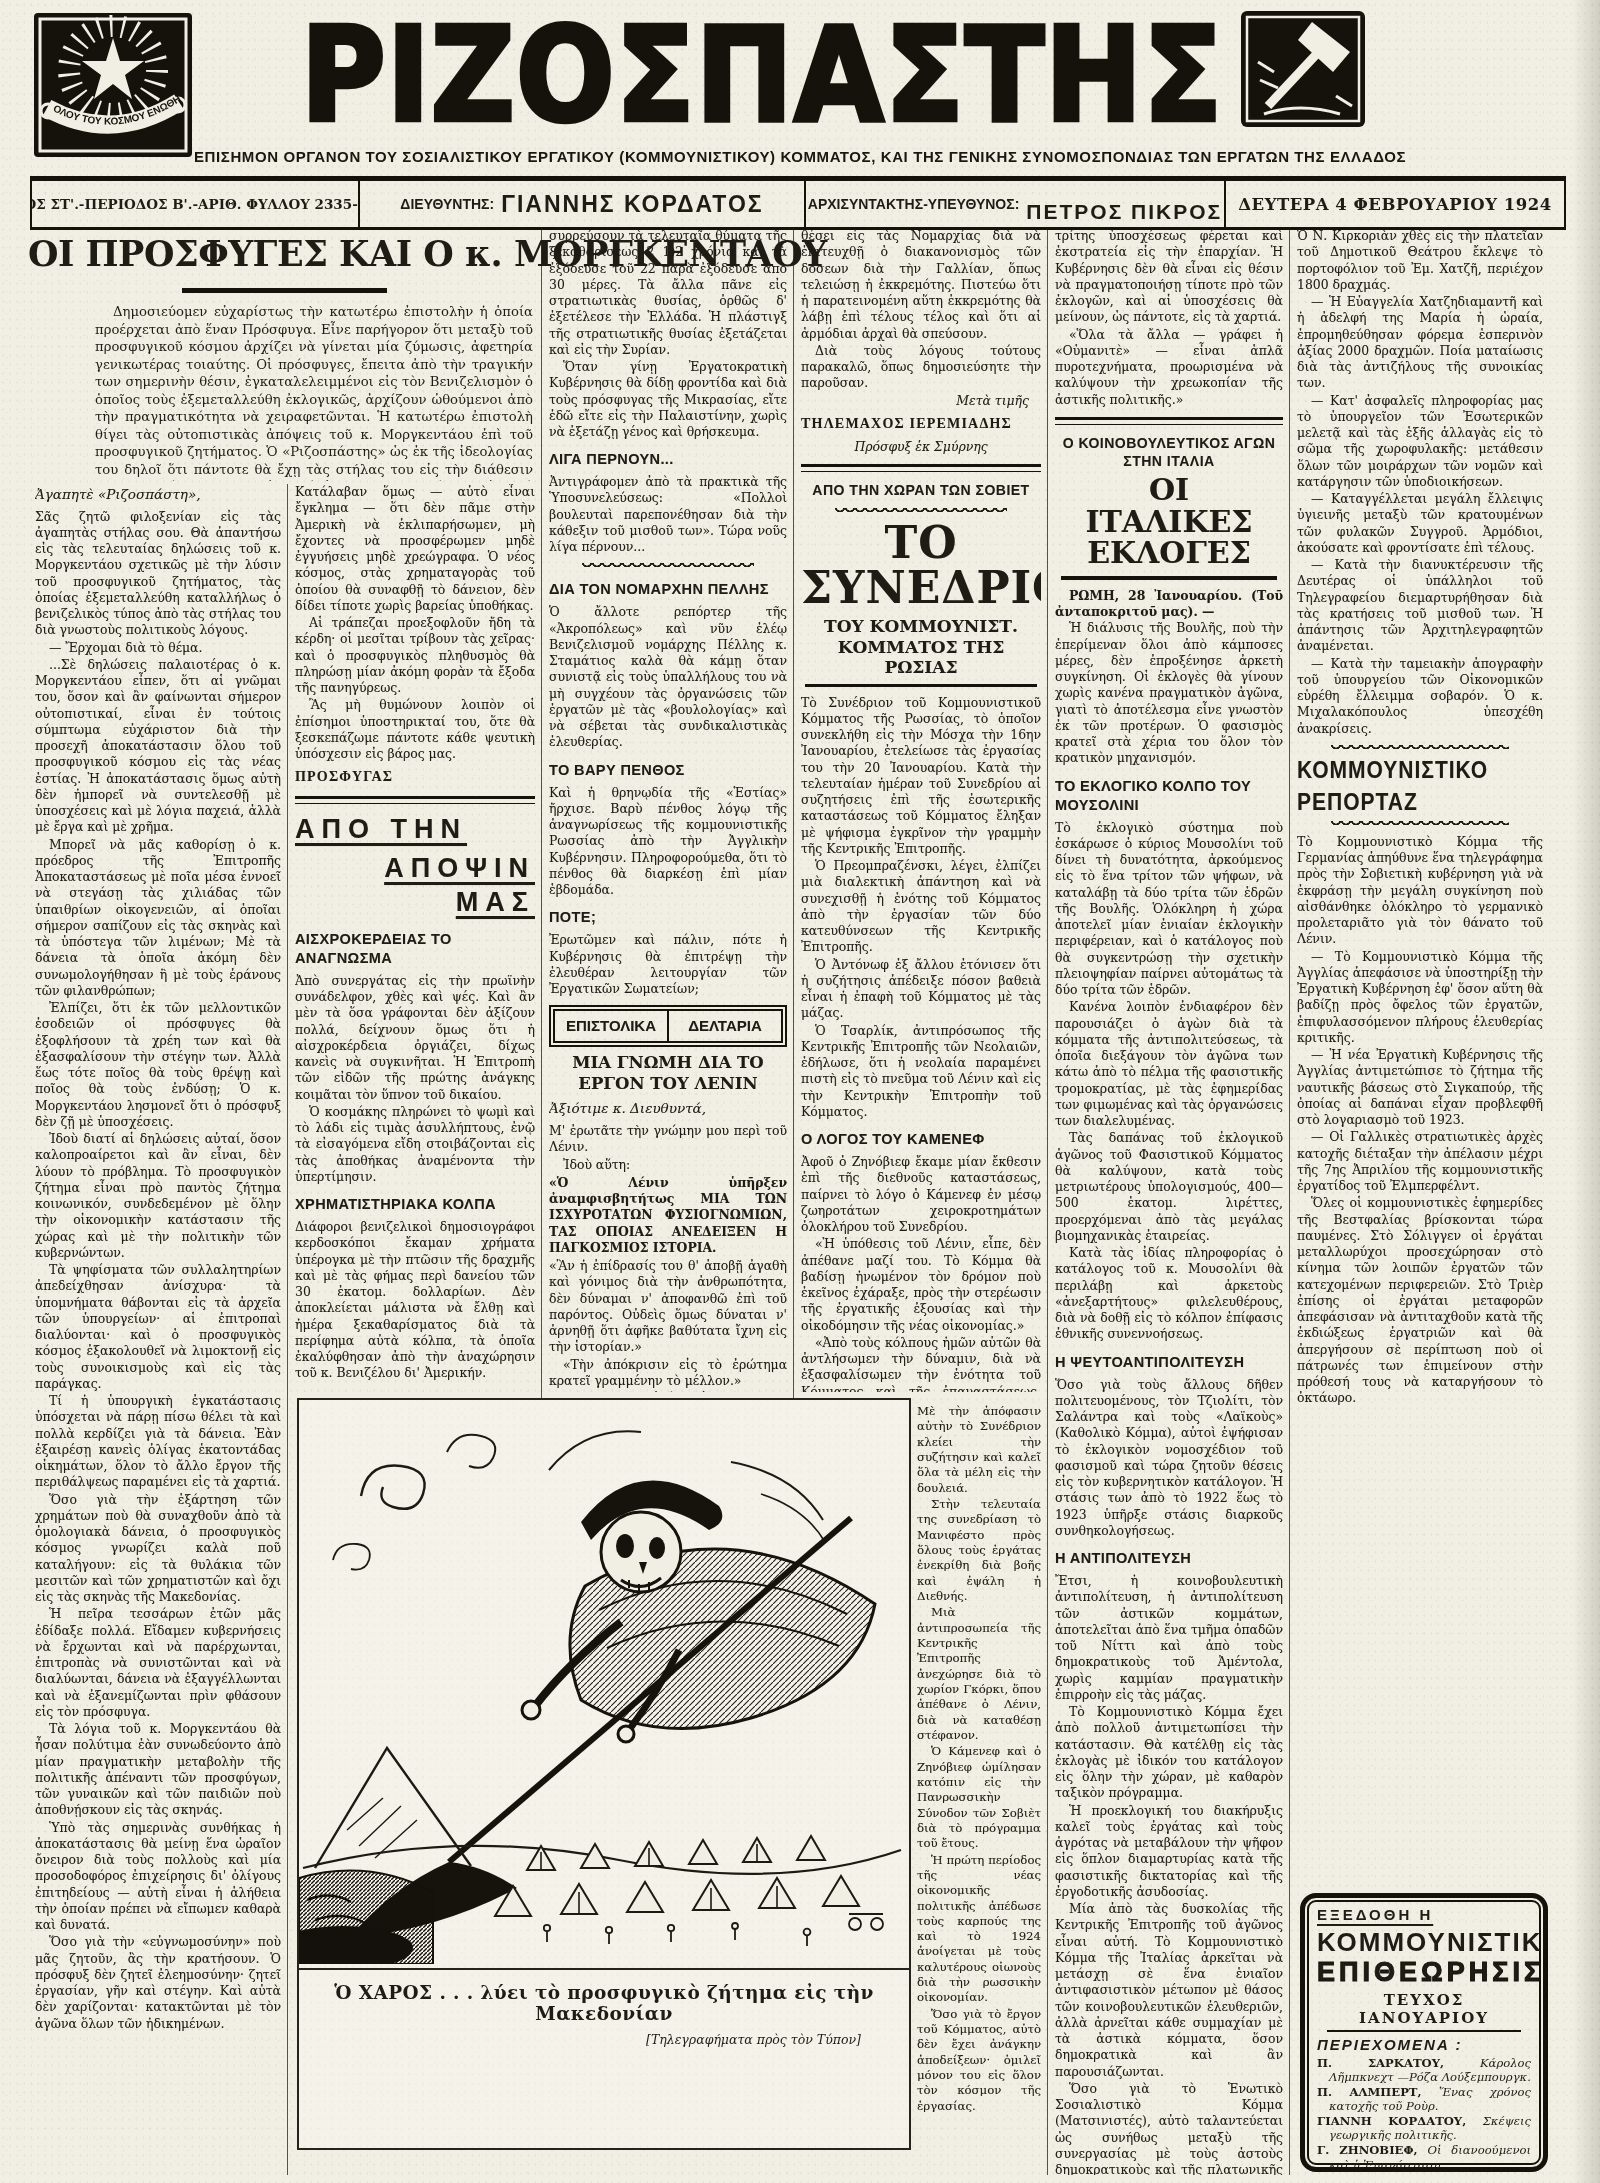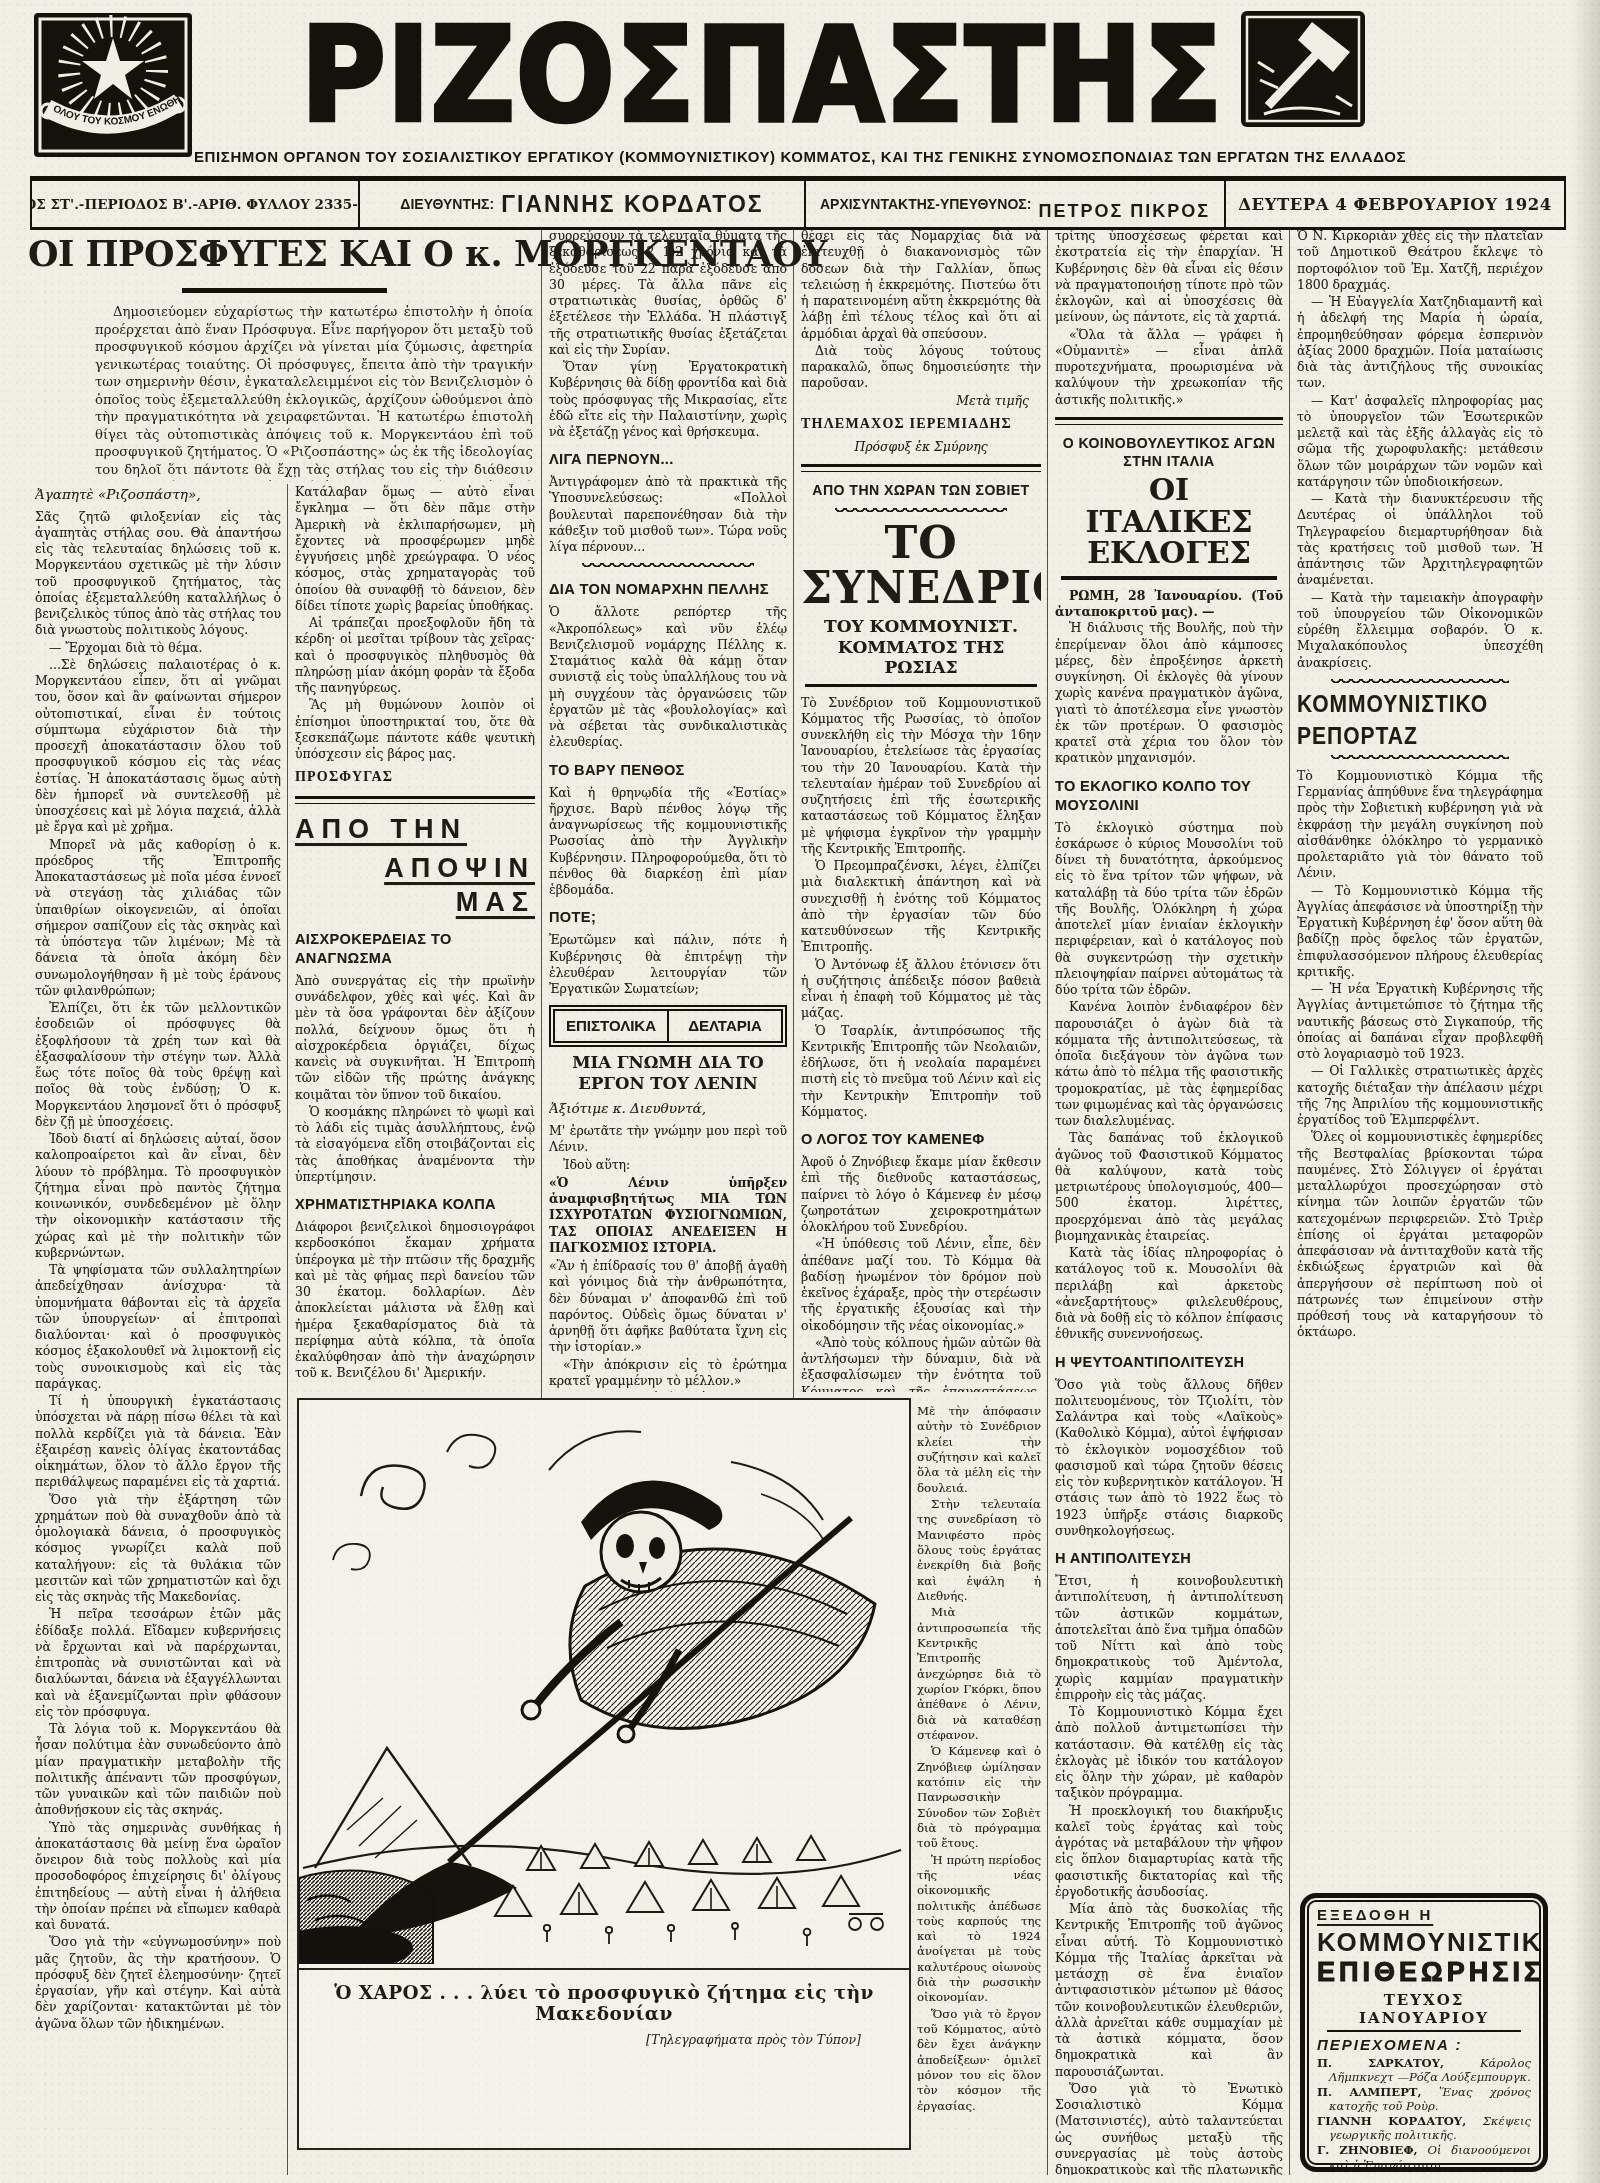--- a/index.html
+++ b/index.html
@@ -21,21 +21,21 @@
   .subtitle{position:absolute;left:30px;top:148px;width:1540px;text-align:center;
     font-family:"Liberation Sans",sans-serif;font-weight:bold;font-size:15px;letter-spacing:.6px;color:#1a1711;}
   .info-bar{position:absolute;left:30px;top:176px;width:1536px;height:46px;display:grid;
     grid-template-columns:330px 446px 420px 340px;border-top:5px solid #15120c;border-bottom:3px solid #15120c;}
   .info-cell{border:2px solid #15120c;border-top:none;border-bottom:none;display:flex;align-items:center;
     justify-content:center;gap:7px;padding:0 6px;overflow:hidden;white-space:nowrap;}
   .info-cell + .info-cell{margin-left:-2px;}
   .ic-small{font-size:13.5px;font-weight:bold;}
   .ic-label{font-family:"Liberation Sans",sans-serif;font-weight:bold;font-size:14px;}
   .ic-name{font-family:"Liberation Sans",sans-serif;font-weight:bold;font-size:23px;letter-spacing:2px;}
-  .ic-name2{font-family:"Liberation Sans",sans-serif;font-weight:bold;font-size:18px;letter-spacing:2px;margin-top:15px;}
+  .ic-name2{font-family:"Liberation Sans",sans-serif;font-weight:bold;font-size:21px;letter-spacing:2px;margin-top:15px;}
   .ic-date{font-size:16.5px;font-weight:bold;letter-spacing:.5px;}
 
   
   .lead-head{position:absolute;left:28px;top:233px;width:508px;text-align:center;
     font-family:"DejaVu Serif",serif;font-weight:bold;font-size:35px;letter-spacing:-.5px;white-space:nowrap;}
   .lead-underline{position:absolute;left:182px;top:288px;width:205px;height:5px;background:#15120c;}
   .lead-intro{position:absolute;left:95px;top:303px;width:438px;height:178px;overflow:hidden;
     font-size:13.2px;line-height:1.33;text-align:justify;text-indent:18px;}
 
   
@@ -273,20 +273,21 @@
       <div class="p first">Ἔτσι, ἡ κοινοβουλευτικὴ ἀντιπολίτευση, ἡ ἀντιπολίτευση τῶν ἀστικῶν κομμάτων, ἀποτελεῖται ἀπὸ ἕνα τμῆμα ὀπαδῶν τοῦ Νίττι καὶ ἀπὸ τοὺς δημοκρατικοὺς τοῦ Ἀμέντολα, χωρὶς καμμίαν πραγματικὴν ἐπιρροὴν εἰς τὰς μάζας.</div>
       <div class="p">Τὸ Κομμουνιστικὸ Κόμμα ἔχει ἀπὸ πολλοῦ ἀντιμετωπίσει τὴν κατάστασιν. Θὰ κατέλθῃ εἰς τὰς ἐκλογὰς μὲ ἰδικόν του κατάλογον εἰς ὅλην τὴν χώραν, μὲ καθαρὸν ταξικὸν πρόγραμμα.</div>
       <div class="p">Ἡ προεκλογική του διακήρυξις καλεῖ τοὺς ἐργάτας καὶ τοὺς ἀγρότας νὰ μεταβάλουν τὴν ψῆφον εἰς ὅπλον διαμαρτυρίας κατὰ τῆς φασιστικῆς δικτατορίας καὶ τῆς ἐργοδοτικῆς ἀσυδοσίας.</div>
       <div class="p">Μία ἀπὸ τὰς δυσκολίας τῆς Κεντρικῆς Ἐπιτροπῆς τοῦ ἀγῶνος εἶναι αὐτή. Τὸ Κομμουνιστικὸ Κόμμα τῆς Ἰταλίας ἀρκεῖται νὰ μετάσχῃ σὲ ἕνα ἑνιαῖον ἀντιφασιστικὸν μέτωπον μὲ θάσος τῶν κοινοβουλευτικῶν ἐλευθεριῶν, ἀλλὰ ἀρνεῖται κάθε συμμαχίαν μὲ τὰ ἀστικὰ κόμματα, ὅσον δημοκρατικὰ καὶ ἂν παρουσιάζωνται.</div>
       <div class="p">Ὅσο γιὰ τὸ Ἑνωτικὸ Σοσιαλιστικὸ Κόμμα (Ματσινιστές), αὐτὸ ταλαντεύεται ὡς συνήθως μεταξὺ τῆς συνεργασίας μὲ τοὺς ἀστοὺς δημοκρατικοὺς καὶ τῆς πλατωνικῆς ἀντιπολιτεύσεως, χάνον καθημερινῶς ἔδαφος μεταξὺ τῶν ἐργατῶν.</div>
     </div>
   <div class="col" style="left:1297px;top:228px;width:246px;height:1578px;">
       <div class="p first">Ὁ Ν. Κιρκοριὰν χθὲς εἰς τὴν πλατεῖαν τοῦ Δημοτικοῦ Θεάτρου ἔκλεψε τὸ πορτοφόλιον τοῦ Ἐμ. Χατζῆ, περιέχον 1800 δραχμάς.</div>
       <div class="p">— Ἡ Εὐαγγελία Χατζηδιαμαντῆ καὶ ἡ ἀδελφή της Μαρία ἡ ὡραία, ἐπρομηθεύθησαν φόρεμα ἑσπερινὸν ἀξίας 2000 δραχμῶν. Ποία ματαίωσις διὰ τὰς ἀντιζήλους τῆς συνοικίας των.</div>
       <div class="p">— Κατ' ἀσφαλεῖς πληροφορίας μας τὸ ὑπουργεῖον τῶν Ἐσωτερικῶν μελετᾷ καὶ τὰς ἑξῆς ἀλλαγὰς εἰς τὸ σῶμα τῆς χωροφυλακῆς: μετάθεσιν ὅλων τῶν μοιράρχων τῶν νομῶν καὶ κατάργησιν τῶν ὑποδιοικήσεων.</div>
+      <div class="p">— Καταγγέλλεται μεγάλη ἔλλειψις ὑγιεινῆς μεταξὺ τῶν κρατουμένων τῶν φυλακῶν Συγγροῦ. Ἁρμόδιοι, ἀκούσατε καὶ φροντίσατε ἐπὶ τέλους.</div>
       <div class="p">— Κατὰ τὴν διανυκτέρευσιν τῆς Δευτέρας οἱ ὑπάλληλοι τοῦ Τηλεγραφείου διεμαρτυρήθησαν διὰ τὰς κρατήσεις τοῦ μισθοῦ των. Ἡ ἀπάντησις τῶν Ἀρχιτηλεγραφητῶν ἀναμένεται.</div>
       <div class="p">— Κατὰ τὴν ταμειακὴν ἀπογραφὴν τοῦ ὑπουργείου τῶν Οἰκονομικῶν εὑρέθη ἔλλειμμα σοβαρόν. Ὁ κ. Μιχαλακόπουλος ὑπεσχέθη ἀνακρίσεις.</div>
       <div class="wavy"></div>
       <div class="hrep">ΚΟΜΜΟΥΝΙΣΤΙΚΟ ΡΕΠΟΡΤΑΖ</div>
       <div class="wavy"></div>
       <div class="p first">Τὸ Κομμουνιστικὸ Κόμμα τῆς Γερμανίας ἀπηύθυνε ἕνα τηλεγράφημα πρὸς τὴν Σοβιετικὴ κυβέρνηση γιὰ νὰ ἐκφράσῃ τὴν μεγάλη συγκίνηση ποὺ αἰσθάνθηκε ὁλόκληρο τὸ γερμανικὸ προλεταριᾶτο γιὰ τὸν θάνατο τοῦ Λένιν.</div>
       <div class="p">— Τὸ Κομμουνιστικὸ Κόμμα τῆς Ἀγγλίας ἀπεφάσισε νὰ ὑποστηρίξῃ τὴν Ἐργατικὴ Κυβέρνηση ἐφ' ὅσον αὕτη θὰ βαδίζῃ πρὸς ὄφελος τῶν ἐργατῶν, ἐπιφυλασσόμενον πλήρους ἐλευθερίας κριτικῆς.</div>
       <div class="p">— Ἡ νέα Ἐργατικὴ Κυβέρνησις τῆς Ἀγγλίας ἀντιμετώπισε τὸ ζήτημα τῆς ναυτικῆς βάσεως στὸ Σιγκαπούρ, τῆς ὁποίας αἱ δαπάναι εἶχαν προβλεφθῆ στὸ λογαριασμὸ τοῦ 1923.</div>
       <div class="p">— Οἱ Γαλλικὲς στρατιωτικὲς ἀρχὲς κατοχῆς διέταξαν τὴν ἀπέλασιν μέχρι τῆς 7ης Ἀπριλίου τῆς κομμουνιστικῆς ἐργατίδος τοῦ Ἐλμπερφέλντ.</div>
       <div class="p">Ὅλες οἱ κομμουνιστικὲς ἐφημερίδες τῆς Βεστφαλίας βρίσκονται τώρα παυμένες. Στὸ Σόλιγγεν οἱ ἐργάται μεταλλωρύχοι προσεχώρησαν στὸ κίνημα τῶν λοιπῶν ἐργατῶν τῶν κατεχομένων περιφερειῶν. Στὸ Τριὲρ ἐπίσης οἱ ἐργάται μεταφορῶν ἀπεφάσισαν νὰ ἀντιταχθοῦν κατὰ τῆς ἐκδιώξεως ἐργατριῶν καὶ θὰ ἀπεργήσουν σὲ περίπτωση ποὺ οἱ πάτρωνές των ἐπιμείνουν στὴν πρόθεσή τους νὰ καταργήσουν τὸ ὀκτάωρο.</div>

